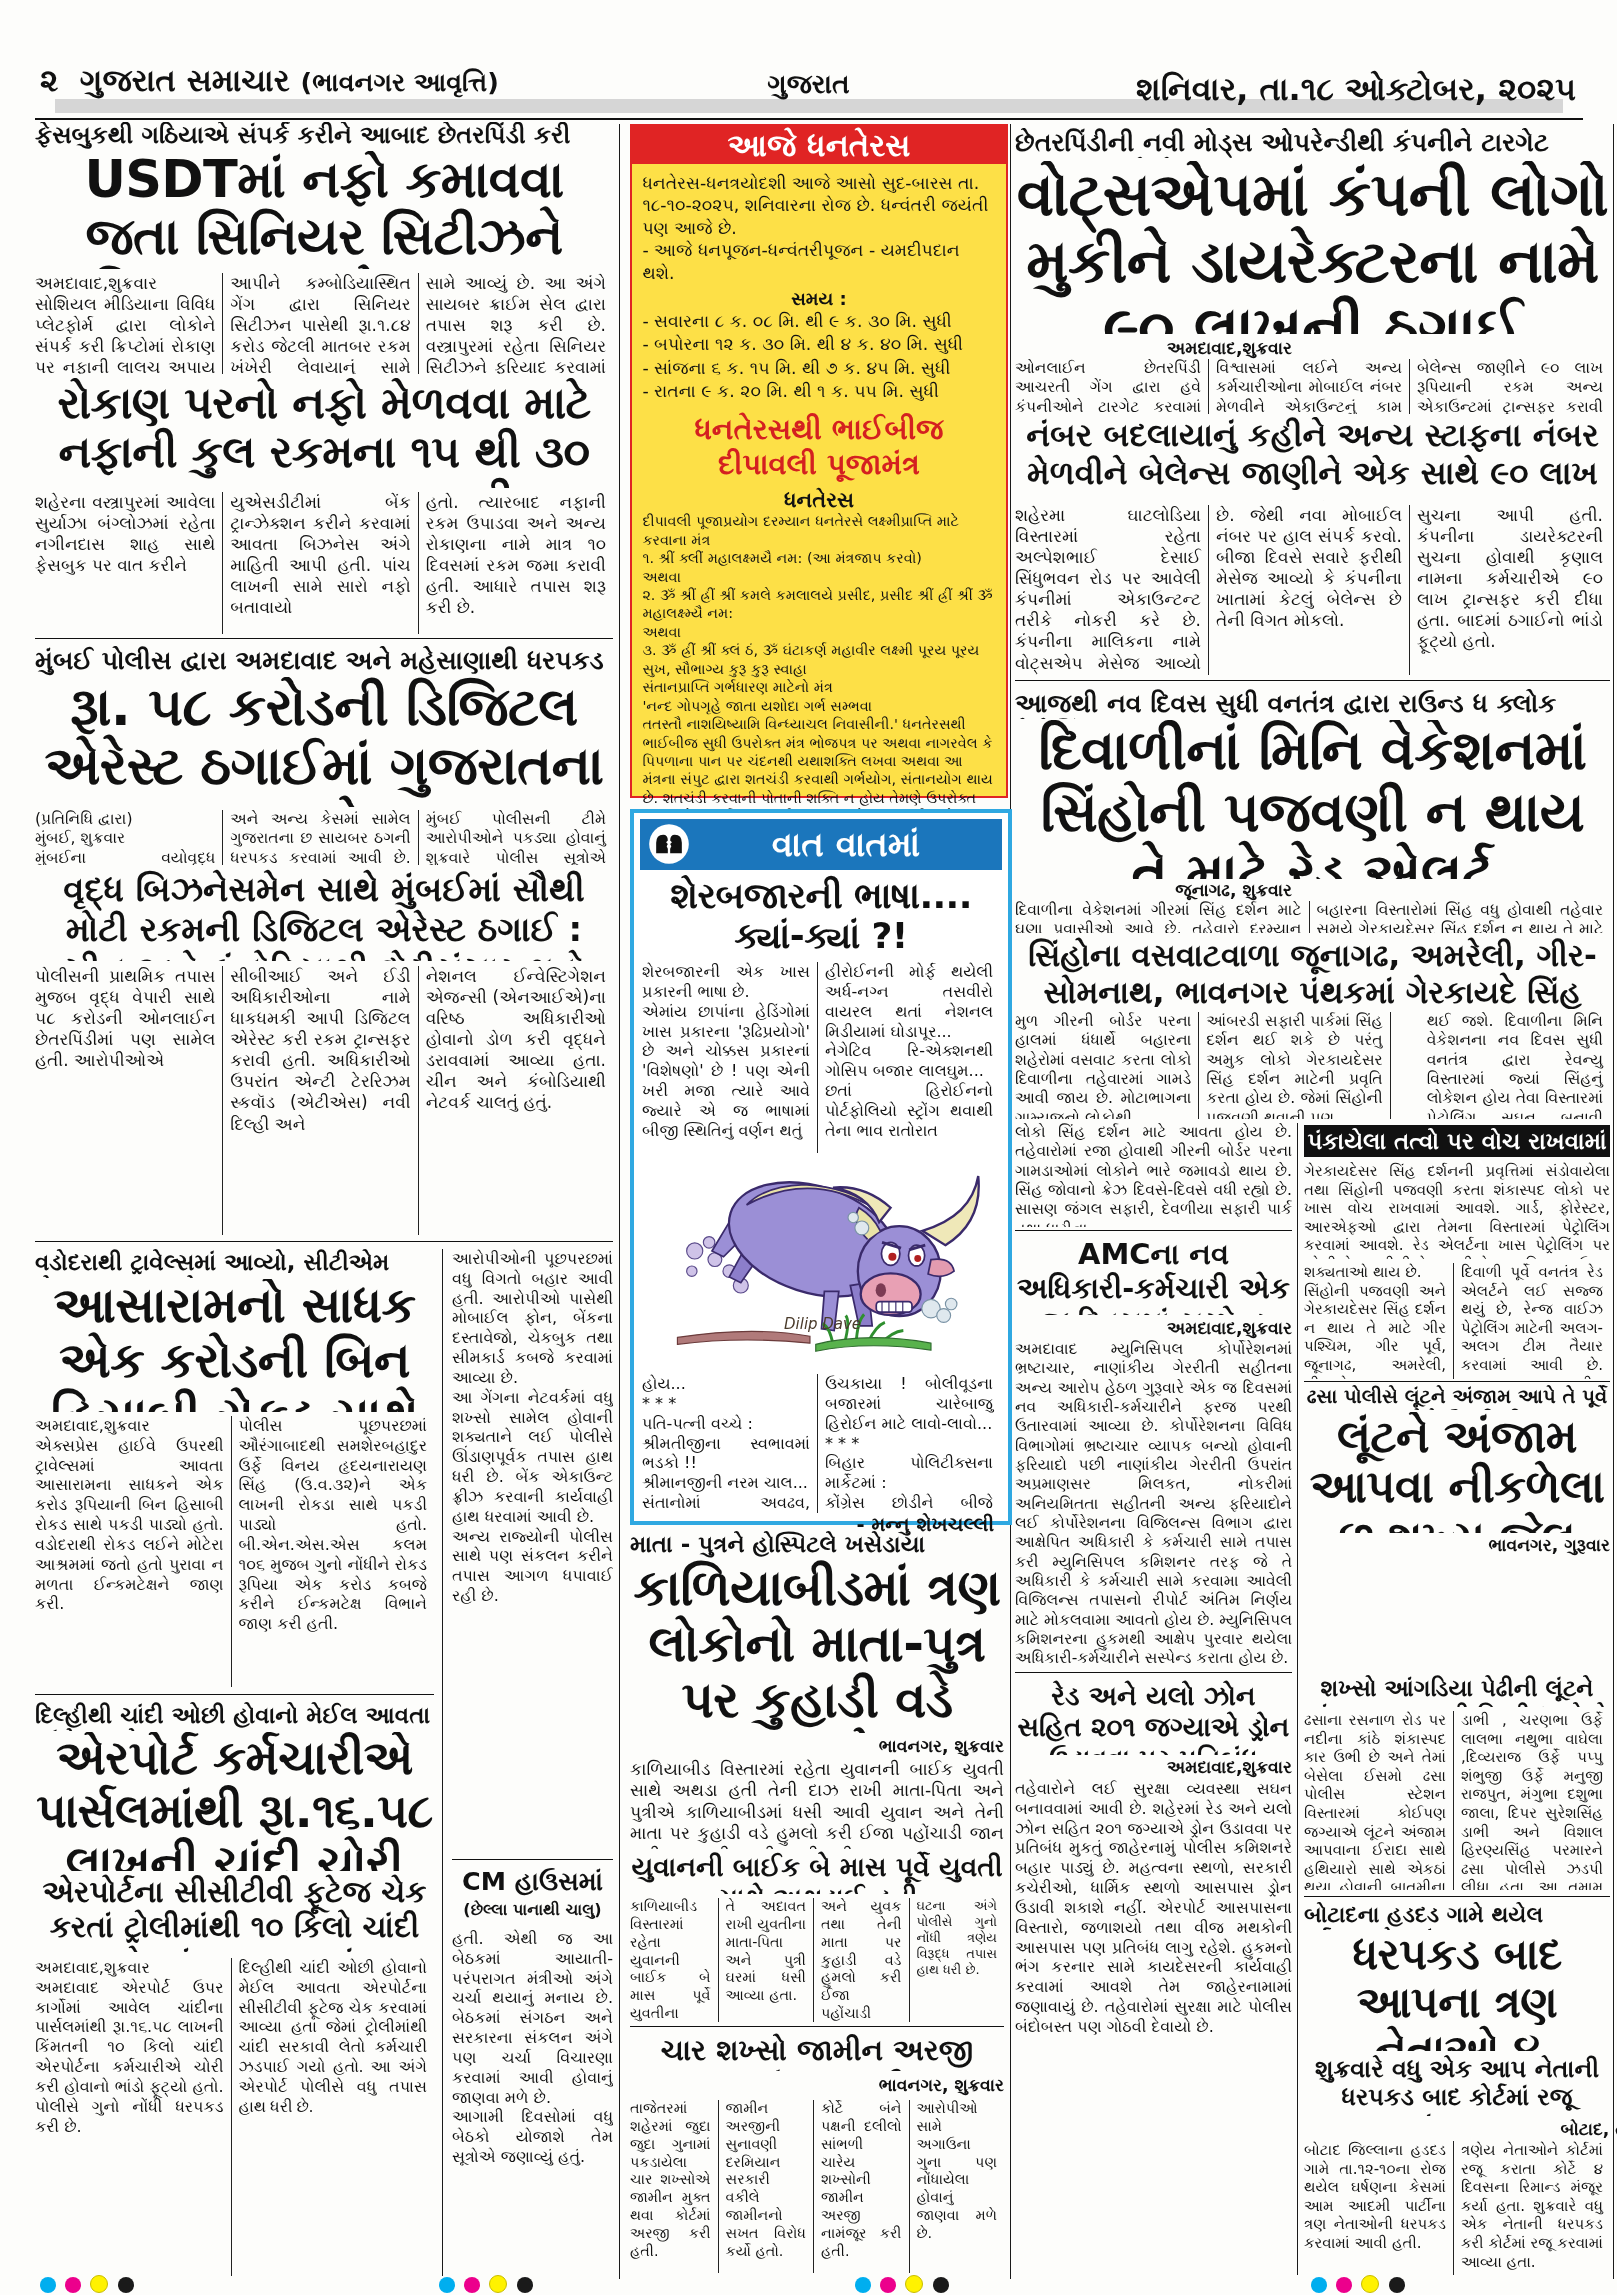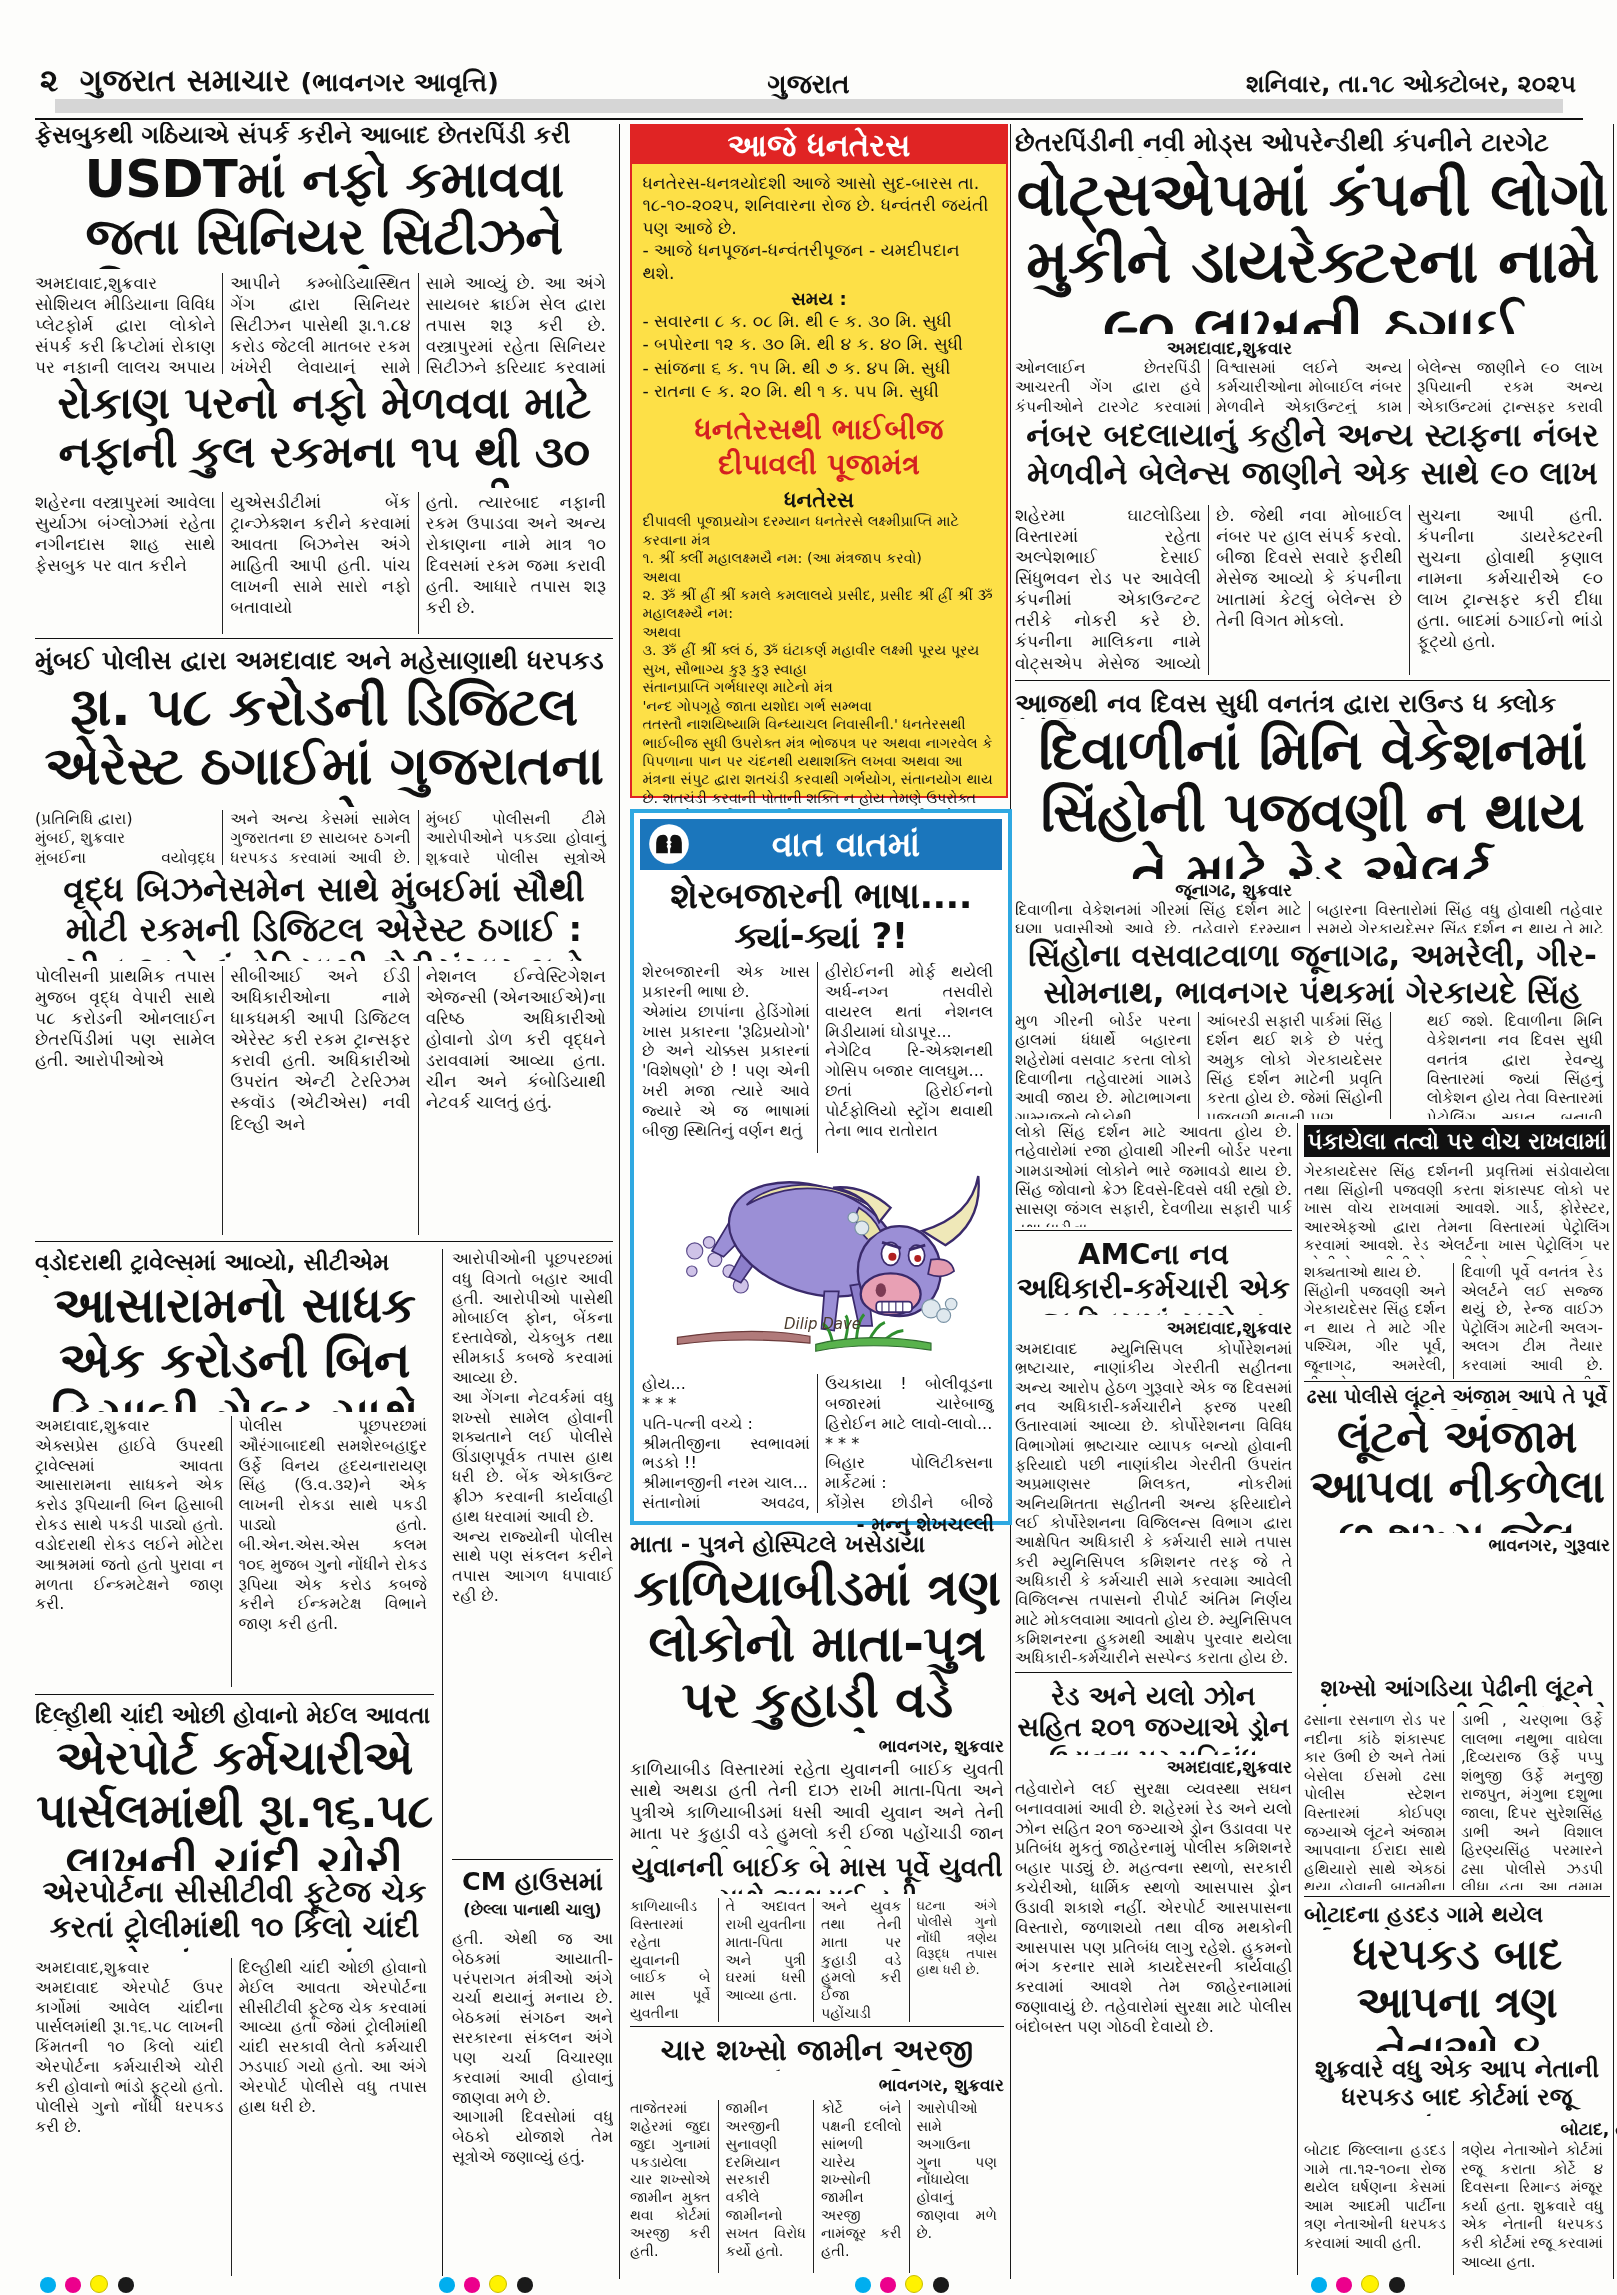--- a/index.html
+++ b/index.html
@@ -31,21 +31,21 @@
 
 <div id="page">
 
   <div class="abs" style="left:55px;top:99px;width:1508px;height:14px;background:#d6d6d6;"></div>
   <div class="abs" style="left:40px;top:62px;width:693px;font-size:31px;font-weight:bold;">
     <span>૨</span>&nbsp;
     <span>ગુજરાત સમાચાર</span>
     <span style="font-weight:bold;font-size:25.4px;">(ભાવનગર આવૃત્તિ)</span>
   </div>
   <div class="abs" style="left:739px;top:68px;width:139px;text-align:center;font-size:26.6px;font-weight:bold;">ગુજરાત</div>
-  <div class="abs" style="left:1097px;top:70px;width:479px;text-align:right;font-size:24px;font-weight:bold;">શનિવાર, તા.૧૮ ઓક્ટોબર, ૨૦૨૫</div>
+  <div class="abs" style="left:1097px;top:70px;width:479px;text-align:right;font-size:32px;font-weight:bold;">શનિવાર, તા.૧૮ ઓક્ટોબર, ૨૦૨૫</div>
   <div class="abs" style="left:35px;top:118px;width:1548px;border-top:2.3px solid #111;"></div>
 
   <div class="vline" style="left:619px;top:124px;height:2155px;"></div>
   <div class="vline" style="left:1010px;top:124px;height:2155px;"></div>
   <div class="vline" style="left:1613px;top:124px;height:2155px;"></div>
 
   <div class="abs clip" style="left:35px;top:122px;width:578px;height:29px;">
     <div class="kicker" style="font-size:24px;">ફેસબુકથી ગઠિયાએ સંપર્ક કરીને આબાદ છેતરપિંડી કરી</div>
   </div>
   <div class="abs clip" style="left:35px;top:151px;width:578px;height:118px;">
@@ -108,21 +108,21 @@
   </div>
   <div class="abs clip" style="left:35px;top:1732px;width:399px;height:139px;">
     <div class="hl" style="font-size:47px;">એરપોર્ટ કર્મચારીએ પાર્સલમાંથી રૂા.૧૬.૫૮ લાખની ચાંદી ચોરી</div>
   </div>
   <div class="abs clip" style="left:35px;top:1874px;width:399px;height:78px;">
     <div class="sub" style="font-size:30px;">એરપોર્ટના સીસીટીવી ફૂટેજ ચેક કરતાં ટ્રોલીમાંથી ૧૦ કિલો ચાંદી હોવાનું બહાર આવ્યું</div>
   </div>
   <div class="abs clip cols" style="left:35px;top:1958px;width:399px;height:318px;">
     <div class="body-t pl" style="font-size:16px;">અમદાવાદ,શુક્રવાર
 અમદાવાદ એરપોર્ટ ઉપર કાર્ગોમાં આવેલ ચાંદીના પાર્સલમાંથી રૂા.૧૬.૫૮ લાખની કિંમતની ૧૦ કિલો ચાંદી એરપોર્ટના કર્મચારીએ ચોરી કરી હોવાનો ભાંડો ફૂટ્યો હતો. પોલીસે ગુનો નોંધી ધરપકડ કરી છે.</div>
-    <div class="body-t pl" style="font-size:16px;">દિલ્હીથી ચાંદી ઓછી હોવાનો મેઈલ આવતા એરપોર્ટના સીસીટીવી ફૂટેજ ચેક કરવામાં આવ્યા હતા જેમાં ટ્રોલીમાંથી ચાંદી સરકાવી લેતો કર્મચારી ઝડપાઈ ગયો હતો. આ અંગે એરપોર્ટ પોલીસે વધુ તપાસ હાથ ધરી છે.</div>
+    <div class="body-t pl" style="font-size:16px;font-family:Liberation Serif, serif;">દિલ્હીથી ચાંદી ઓછી હોવાનો મેઈલ આવતા એરપોર્ટના સીસીટીવી ફૂટેજ ચેક કરવામાં આવ્યા હતા જેમાં ટ્રોલીમાંથી ચાંદી સરકાવી લેતો કર્મચારી ઝડપાઈ ગયો હતો. આ અંગે એરપોર્ટ પોલીસે વધુ તપાસ હાથ ધરી છે.</div>
   </div>
 
   <div class="vline" style="left:442px;top:1249px;height:1027px;"></div>
   <div class="abs clip" style="left:452px;top:1249px;width:161px;height:601px;">
     <div class="body-t pl" style="font-size:16px;">આરોપીઓની પૂછપરછમાં વધુ વિગતો બહાર આવી હતી. આરોપીઓ પાસેથી મોબાઈલ ફોન, બેંકના દસ્તાવેજો, ચેકબુક તથા સીમકાર્ડ કબજે કરવામાં આવ્યા છે.
 આ ગેંગના નેટવર્કમાં વધુ શખ્સો સામેલ હોવાની શક્યતાને લઈ પોલીસે ઊંડાણપૂર્વક તપાસ હાથ ધરી છે. બેંક એકાઉન્ટ ફ્રીઝ કરવાની કાર્યવાહી હાથ ધરવામાં આવી છે.
 અન્ય રાજ્યોની પોલીસ સાથે પણ સંકલન કરીને તપાસ આગળ ધપાવાઈ રહી છે.</div>
   </div>
   <div class="abs rule-t" style="left:452px;top:1859px;width:161px;"></div>
   <div class="abs clip" style="left:452px;top:1867px;width:161px;height:31px;">

